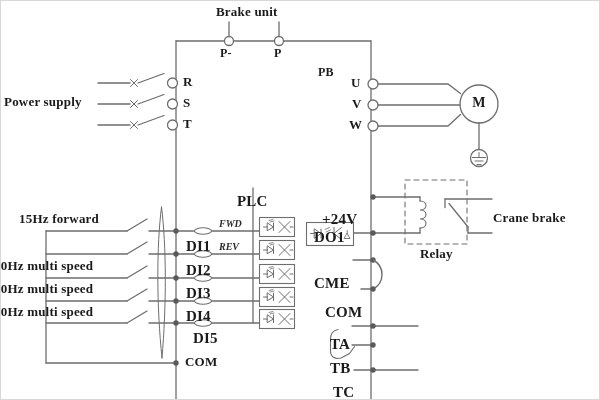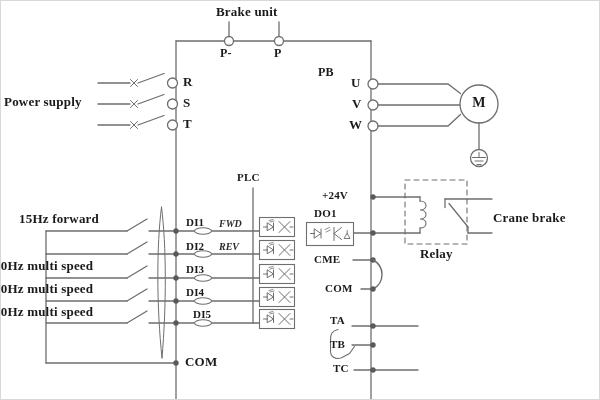--- a/index.html
+++ b/index.html
@@ -6,21 +6,21 @@
   #canvas{
     position:relative;width:600px;height:400px;background:#ffffff;
     overflow:hidden;border:1px solid #d8d8d8;box-sizing:border-box;
     font-family:"Liberation Serif", serif;
   }
   svg.wires{position:absolute;left:0;top:0;}
   .lbl{
     position:absolute;color:#1a1a1a;font-weight:bold;font-size:13px;
     line-height:14px;white-space:nowrap;letter-spacing:.2px;
   }
-  .lbl.t12{font-size:11px;}
+  .lbl.t12{font-size:15px;margin-top:24px;}
   .lbl.t11{font-size:12px;}
   .lbl.tiny{font-size:10px;font-style:italic;letter-spacing:0;color:#2b2b2b;line-height:8px;}
   .lbl.motor{font-size:14px;}
 </style>
 </head>
 <body>
 
 <div id="canvas">
 
   <svg class="wires" width="600" height="400" viewBox="0 0 600 400" fill="none" stroke="#6e6e6e" stroke-width="1.3" stroke-linecap="round">

